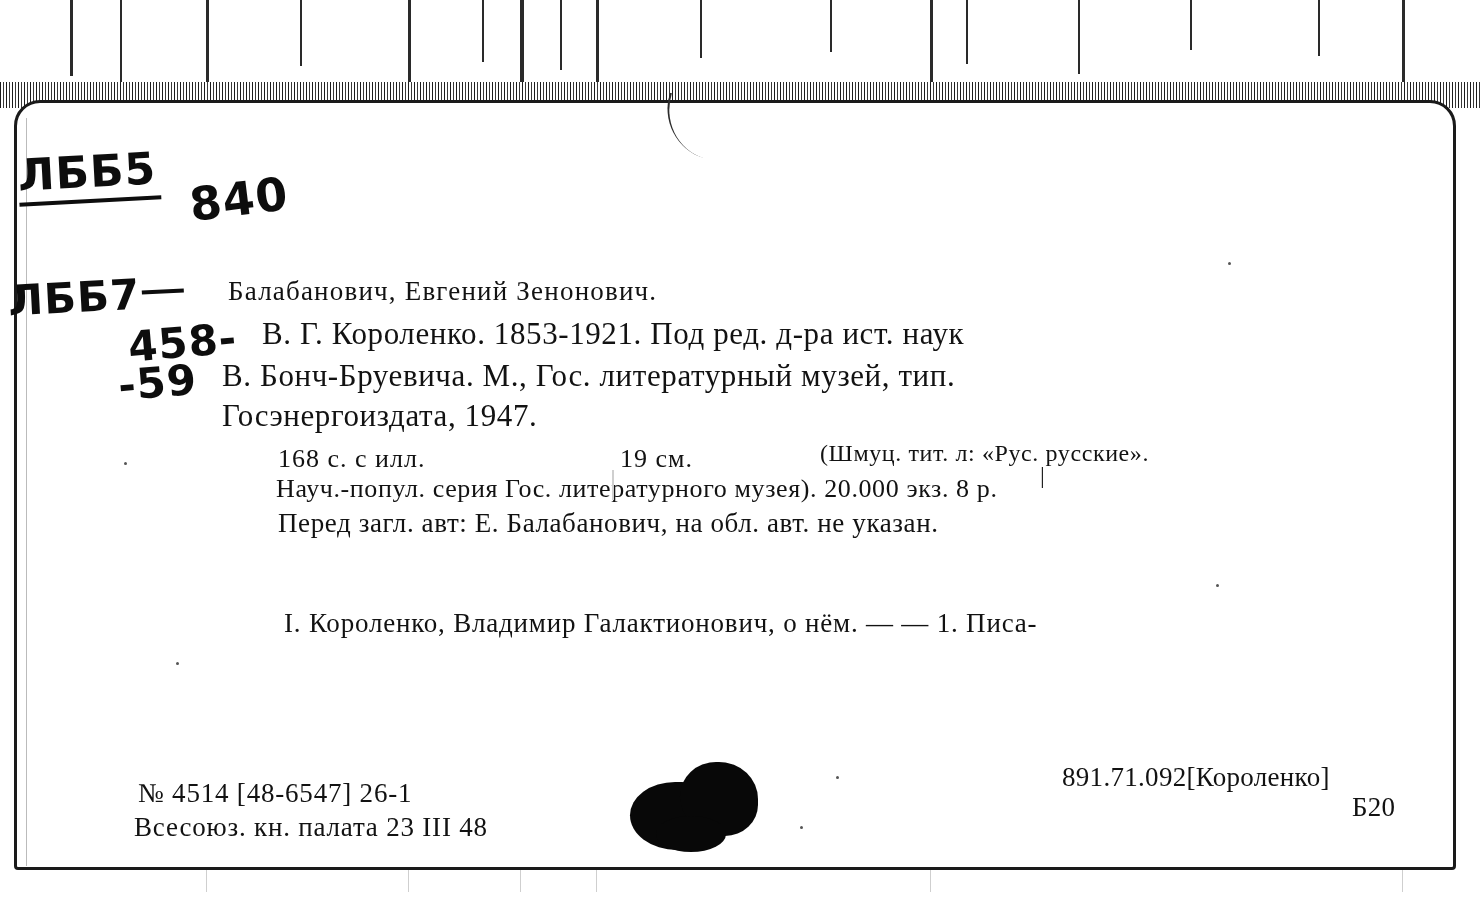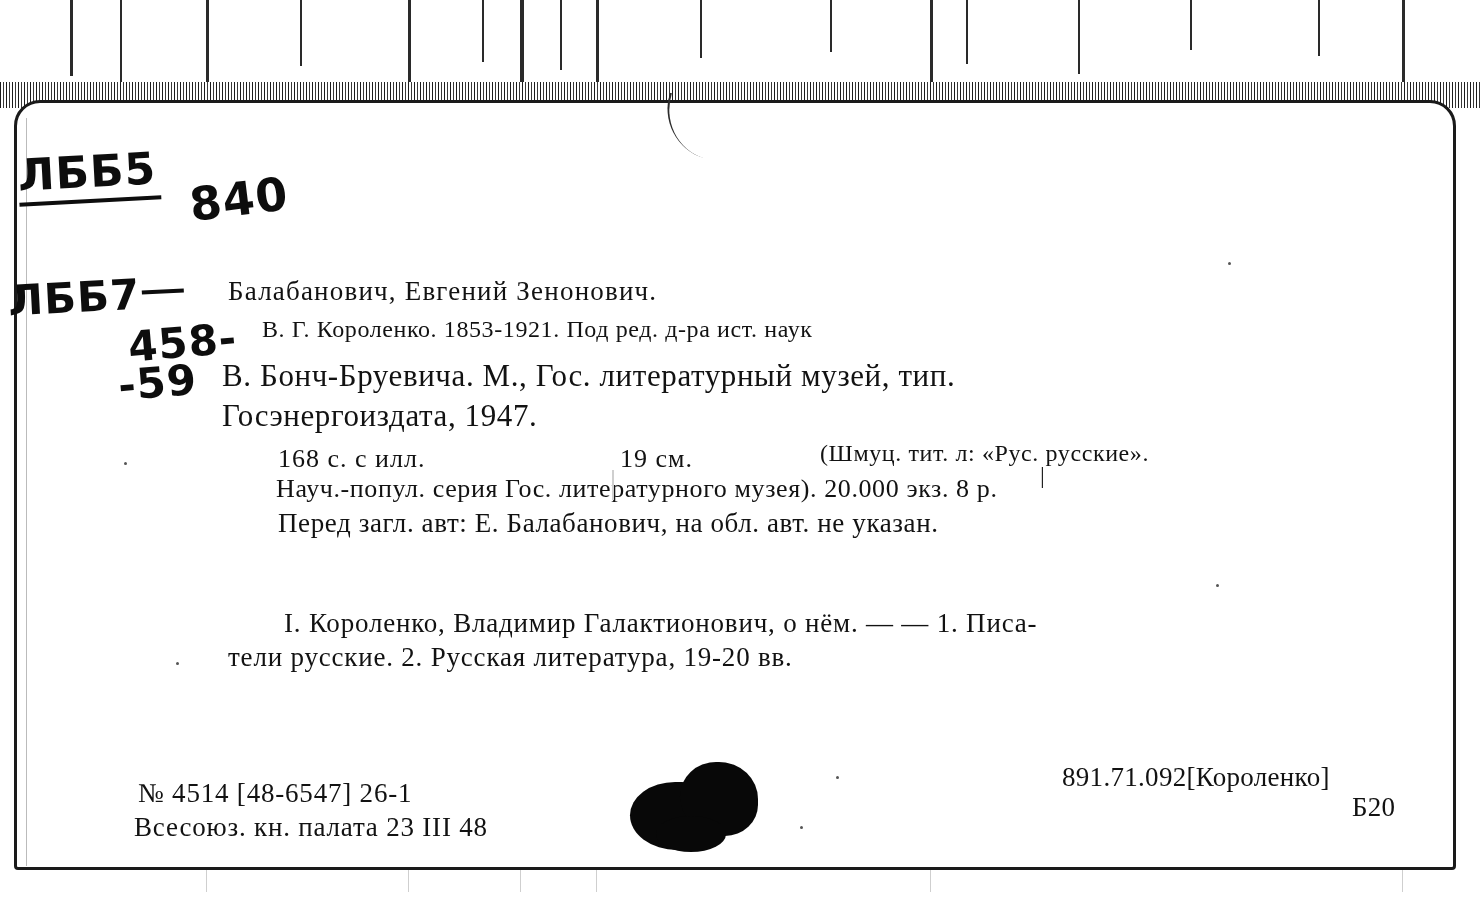--- a/index.html
+++ b/index.html
@@ -154,21 +154,21 @@
   }
   .t-author {
     left: 228px;
     top: 276px;
     font-size: 27px;
     letter-spacing: 1.2px;
   }
   .t-title1 {
     left: 262px;
     top: 316px;
-    font-size: 24px;
+    font-size: 31px;
   }
   .t-title2 {
     left: 222px;
     top: 358px;
     font-size: 31px;
   }
   .t-title3 {
     left: 222px;
     top: 398px;
     font-size: 31px;
@@ -360,21 +360,20 @@
   <div class="typed t-title3">Госэнергоиздата, 1947.</div>
 
   <div class="typed t-coll">168 с. с илл.</div>
   <div class="typed t-coll2">19 см.</div>
   <div class="typed t-note-paren">(Шмуц. тит. л: «Рус. русские».</div>
   <div class="bracket-mark">|</div>
   <div class="typed t-note2">Науч.-попул. серия Гос. литературного музея). 20.000 экз. 8 р.</div>
   <div class="typed t-note3">Перед загл. авт: Е. Балабанович, на обл. авт. не указан.</div>
 
   <div class="typed t-tracing1">I. Короленко, Владимир Галактионович, о нём. — — 1. Писа-</div>
-  <div class="typed t-tracing2">тели русские. 2. Русская литература, 19-20 вв.</div>
 
   <div class="typed t-foot1">№ 4514 [48-6547] 26-1</div>
   <div class="typed t-foot2">Всесоюз. кн. палата 23 III 48</div>
   <div class="typed t-udc">891.71.092[Короленко]</div>
   <div class="typed t-udc2">Б20</div>
 
   <div class="ink-blot">
     <div class="b1"></div>
     <div class="b2"></div>
     <div class="b3"></div>

